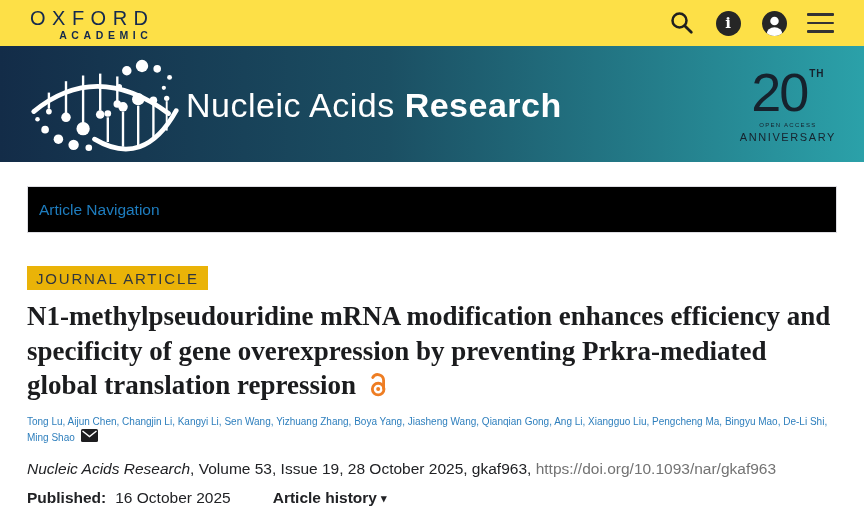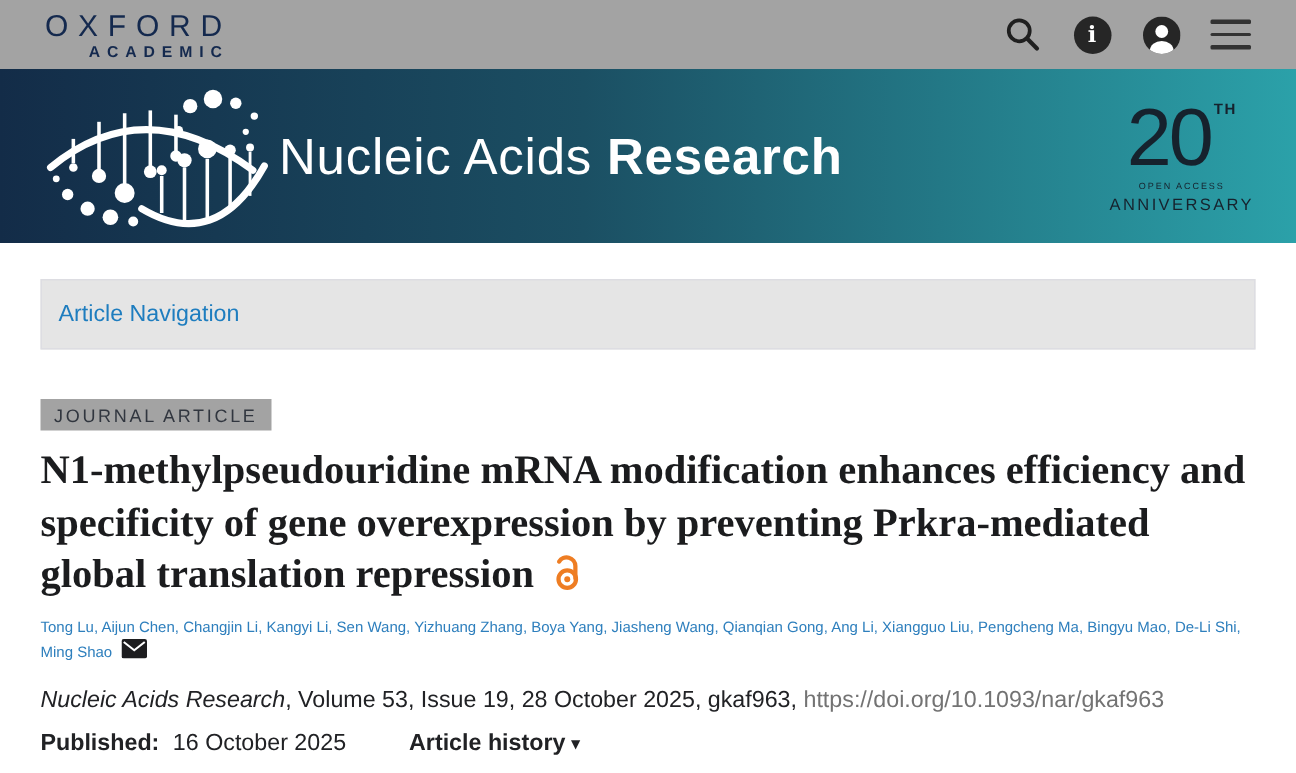--- a/index.html
+++ b/index.html
@@ -10,21 +10,21 @@
     color: #212225;
     overflow: hidden;
     position: relative;
   }
 
   
   .topbar {
     height: 46px;
     display: flex; align-items: center;
     padding: 0 30px;
-    background: #a3a3a3;
+    background: #fde047;
   }
   .logo { cursor: pointer; line-height: 1; margin-top: 2px; }
   .logo-line1 {
     display: block;
     font-size: 20px; letter-spacing: 6.5px;
     color: #14294e; font-weight: 500;
   }
   .logo-line2 {
     display: block; text-align: right;
     font-size: 10.5px; letter-spacing: 4.6px;
@@ -65,34 +65,34 @@
   .anniv-row { display: flex; align-items: flex-start; justify-content: center; text-align: center; }
   .anniv-num { font-size: 54px; font-weight: 400; letter-spacing: -2px; }
   .anniv-suffix { font-size: 10px; letter-spacing: 1px; margin-top: 4px; margin-left: 2px; font-weight: bold; }
   .anniv-oa { font-size: 6px; letter-spacing: 1.3px; margin-top: 3px; }
   .anniv-word { font-size: 11px; letter-spacing: 1.6px; margin-top: 4px; }
 
   
   .article-nav {
     margin: 24px 27px 0;
     height: 47px;
-    background: #e5e5e5;
+    background: #000000;
     border: 1px solid #dddde2;
     display: flex; align-items: center;
     padding-left: 11px;
   }
   .article-nav-link { color: #1e7dbf; font-size: 15.5px; cursor: pointer; }
 
   
   .main { padding: 0 27px; }
   .badge {
     display: inline-block;
     margin-top: 33px;
-    background: #a3a3a3; color: #31363f;
-    font-size: 12px; font-weight: 500; letter-spacing: 1.8px;
+    background: #eab308; color: #31363f;
+    font-size: 15px; font-weight: 500; letter-spacing: 1.8px;
     padding: 4px 9px 3px;
   }
   h1.title {
     margin-top: 9px;
     font-family: "Liberation Serif", serif;
     font-size: 27px; font-weight: 700; line-height: 1.28;
     color: #1b1c1e;
     max-width: 815px;
   }
   .oa-icon { display: inline-block; vertical-align: -3px; margin-left: 6px; }

